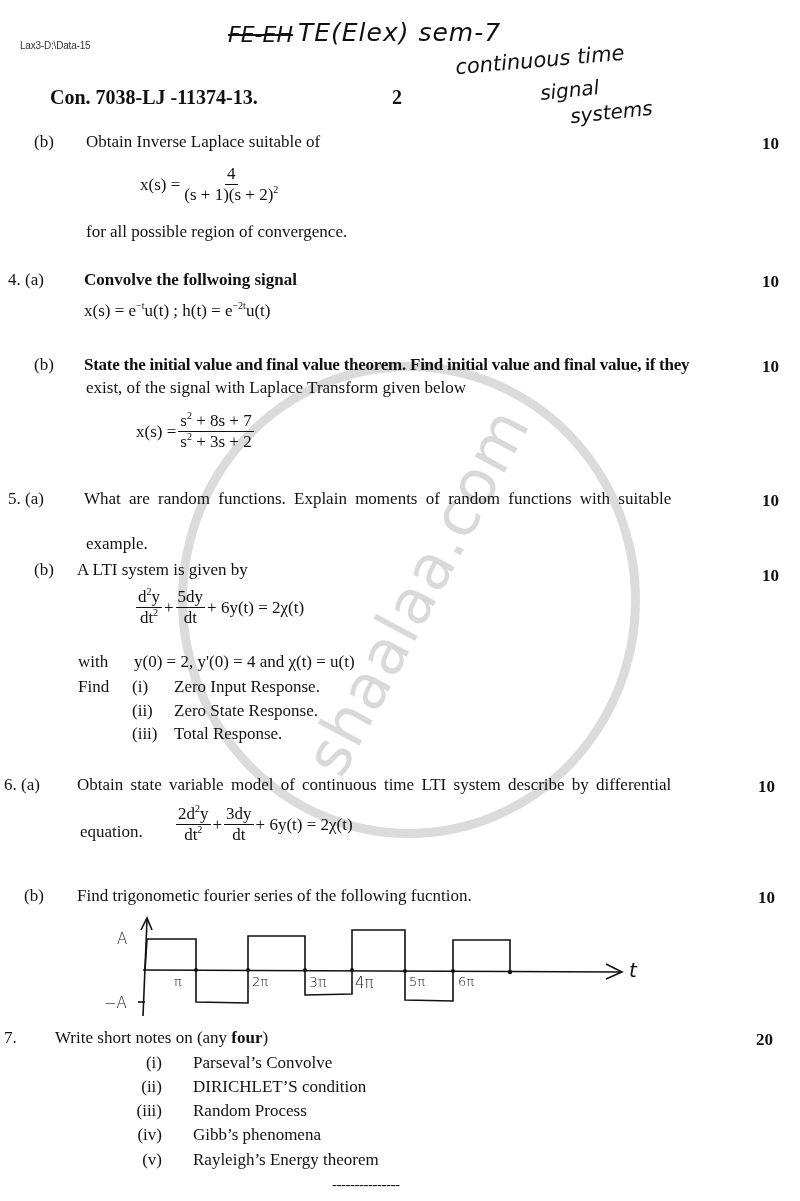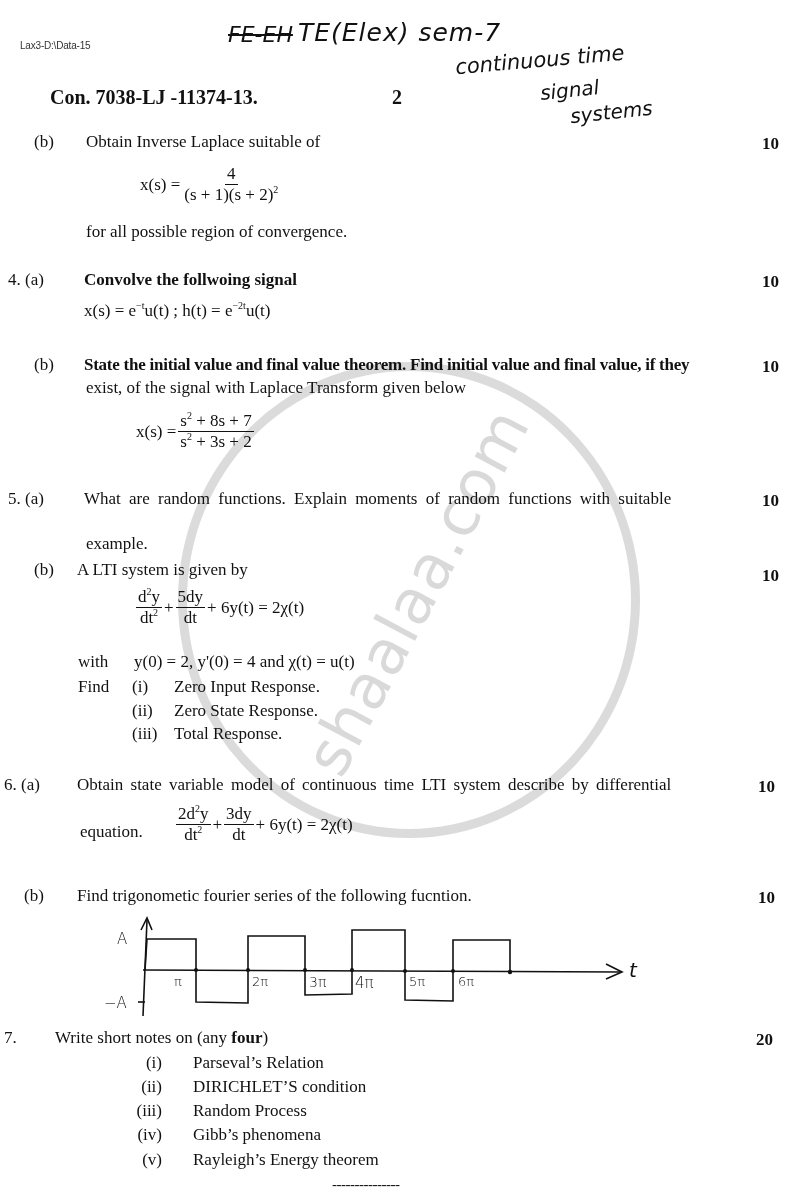--- a/index.html
+++ b/index.html
@@ -150,21 +150,21 @@
 <div class="abs hw" style="left:355px; top:974px; font-size:15px; font-style:normal;">4π</div>
 <div class="abs hw" style="left:409px; top:974px; font-size:13px; font-style:normal;">5π</div>
 <div class="abs hw" style="left:458px; top:974px; font-size:13px; font-style:normal;">6π</div>
 <div class="abs hw" style="left:629px; top:958px; font-size:20px;">t</div>
 
 <div class="abs txt" style="left:4px; top:1028px;">7.</div>
 <div class="abs txt" style="left:55px; top:1028px;"><span>Write short notes on (any </span><b>four</b><span>)</span></div>
 <div class="abs marks" style="left:756px; top:1030px;">20</div>
 
 <div class="abs txt list-num" style="left:136px; top:1053px; width:26px;">(i)</div>
-<div class="abs txt" style="left:193px; top:1053px;">Parseval’s Relation</div>
+<div class="abs txt" style="left:193px; top:1053px;">Parseval’s Convolve</div>
 <div class="abs txt list-num" style="left:130px; top:1077px; width:32px;">(ii)</div>
 <div class="abs txt" style="left:193px; top:1077px;">DIRICHLET’S condition</div>
 <div class="abs txt list-num" style="left:124px; top:1101px; width:38px;">(iii)</div>
 <div class="abs txt" style="left:193px; top:1101px;">Random Process</div>
 <div class="abs txt list-num" style="left:126px; top:1125px; width:36px;">(iv)</div>
 <div class="abs txt" style="left:193px; top:1125px;">Gibb’s phenomena</div>
 <div class="abs txt list-num" style="left:130px; top:1150px; width:32px;">(v)</div>
 <div class="abs txt" style="left:193px; top:1150px;">Rayleigh’s Energy theorem</div>
 
 <div class="abs" style="left:332px; top:1176px; font-size:15px; letter-spacing:-0.5px;">---------------</div>

